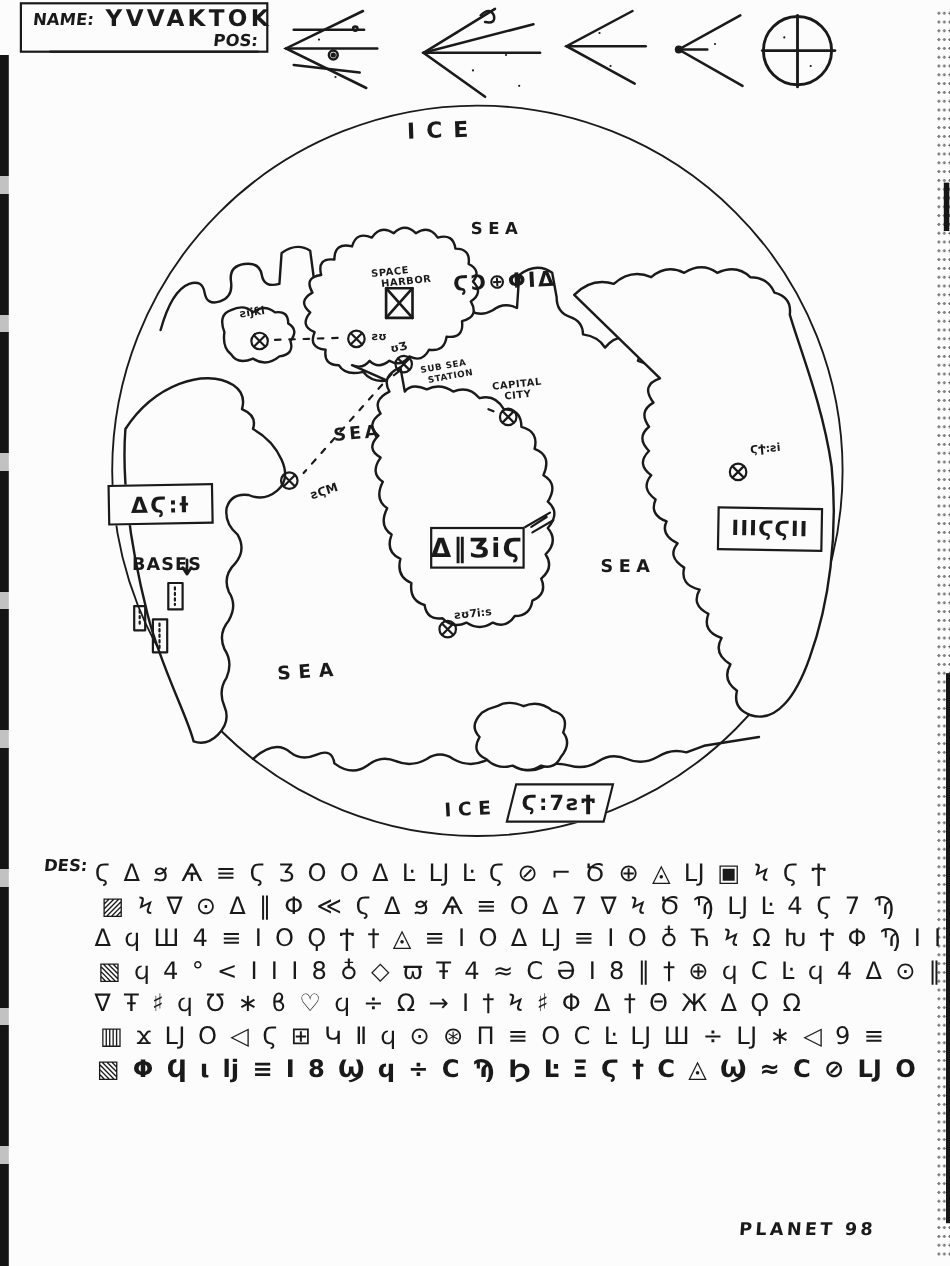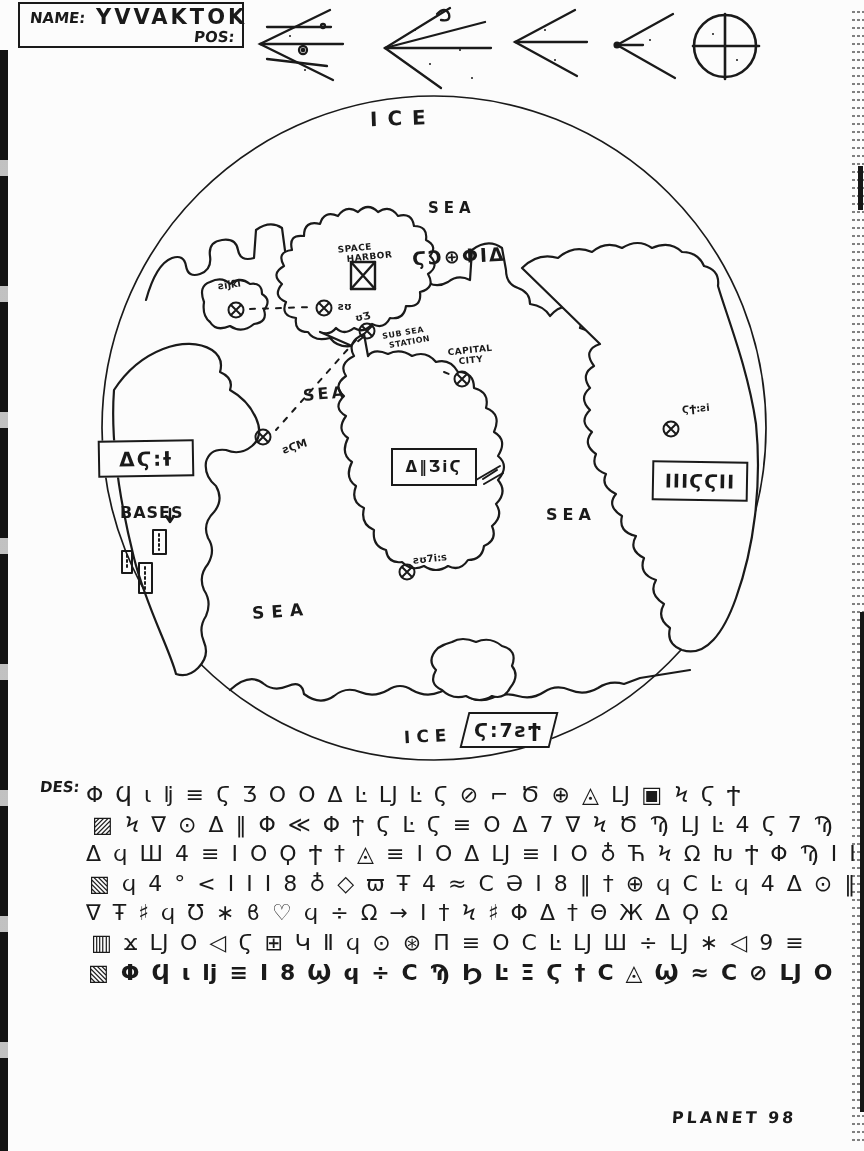--- a/index.html
+++ b/index.html
@@ -187,39 +187,39 @@
   </div>
 
   <div class="abs hand sea" style="left:303px;top:384px;font-size:16px;letter-spacing:3px;transform:rotate(-5deg);">SEA</div>
 
   <div class="abs rbox" style="left:98px;top:440px;width:92px;height:33px;transform:rotate(-1deg);font-size:20px;">ΔϚ:Ɨ</div>
   <div class="abs hand" style="left:282px;top:440px;font-size:11px;font-weight:bold;transform:rotate(-18deg);">ƨϚМ</div>
   <div class="abs hand" style="left:682px;top:403px;font-size:10px;font-weight:bold;transform:rotate(-5deg);">ϚϮ:ƨi</div>
 
   <div class="abs hand" style="left:120px;top:503px;font-size:16px;font-weight:bold;letter-spacing:1px;">BASES</div>
 
-  <div class="abs rbox" style="left:391px;top:448px;width:82px;height:34px;font-size:15px;border-width:2.5px;">Δ‖ӠiϚ</div>
+  <div class="abs rbox" style="left:391px;top:479px;width:82px;height:34px;font-size:24px;border-width:2.5px;">Δ‖ӠiϚ</div>
 
   <div class="abs hand sea" style="left:546px;top:505px;font-size:16px;letter-spacing:5px;">SEA</div>
 
   <div class="abs rbox" style="left:652px;top:461px;width:92px;height:36px;transform:rotate(1deg);letter-spacing:1px;">ΙΙΙϚϚΙΙ</div>
 
   <div class="abs hand" style="left:413px;top:553px;font-size:10px;font-weight:bold;transform:rotate(-6deg);">ƨʊ7i:s</div>
 
   <div class="abs hand sea" style="left:252px;top:601px;font-size:17px;letter-spacing:7px;transform:rotate(-4deg);">SEA</div>
 
   <div class="abs rbox" style="left:464px;top:712px;width:86px;height:32px;transform:skewX(-14deg);">
     <span style="display:inline-block;transform:skewX(14deg);">Ϛ:7ƨϮ</span>
   </div>
   <div class="abs hand sea" style="left:404px;top:726px;font-size:17px;letter-spacing:6px;transform:rotate(-3deg);">ICE</div>
 
   <div class="abs hand" style="left:40px;top:778px;font-size:15px;font-weight:bold;transform:skewX(-6deg);">DES:</div>
   <div class="abs" style="left:86px;top:780px;width:760px;">
-    <div class="glyphrow">ΦϤιǉ≡ϚƷΟΟΔĿǇĿϚ⊘⌐Ծ⊕◬Ǉ▣ϞϚϮ</div>
-    <div class="glyphrow" style="margin-left:6px;">▨Ϟ∇⊙Δ‖Φ≪ΦϯϚĿϚ≡ΟΔ7∇ϞԾϠǇĿ4Ϛ7Ϡ</div>
+    <div class="glyphrow">ϚΔϧѦ≡ϚƷΟΟΔĿǇĿϚ⊘⌐Ծ⊕◬Ǉ▣ϞϚϮ</div>
+    <div class="glyphrow" style="margin-left:6px;">▨Ϟ∇⊙Δ‖Φ≪ϚΔϧѦ≡ΟΔ7∇ϞԾϠǇĿ4Ϛ7Ϡ</div>
     <div class="glyphrow">ΔϥШ4≡ΙΟϘϮ†◬≡ΙΟΔǇ≡ΙΟ♁ЋϞΩԽϮΦϠΙΙΟ</div>
     <div class="glyphrow" style="margin-left:3px;">▧ϥ4°&lt;ΙΙΙ8♁◇ϖŦ4≈ϹƏΙ8‖†⊕ϥϹĿϥ4Δ⊙‖</div>
     <div class="glyphrow">∇Ŧ♯ϥ℧∗ϐ♡ϥ÷Ω→Ι†Ϟ♯ΦΔ†ΘЖΔϘΩ</div>
     <div class="glyphrow" style="margin-left:5px;">▥ϫǇΟ◁Ϛ⊞ԿⅡϥ⊙⊛Π≡ΟϹĿǇШ÷Ǉ∗◁9≡</div>
     <div class="glyphrow" style="margin-left:2px;font-weight:bold;">▧ΦϤιǉ≡Ι8Ϣϥ÷ϹϠϦĿΞϚ†Ϲ◬Ϣ≈Ϲ⊘ǇΟ</div>
   </div>
 
   <div class="abs hand" style="left:672px;top:1108px;font-size:16px;font-weight:bold;letter-spacing:3px;transform:skewX(-4deg);">PLANET 98</div>
 
 </div>

